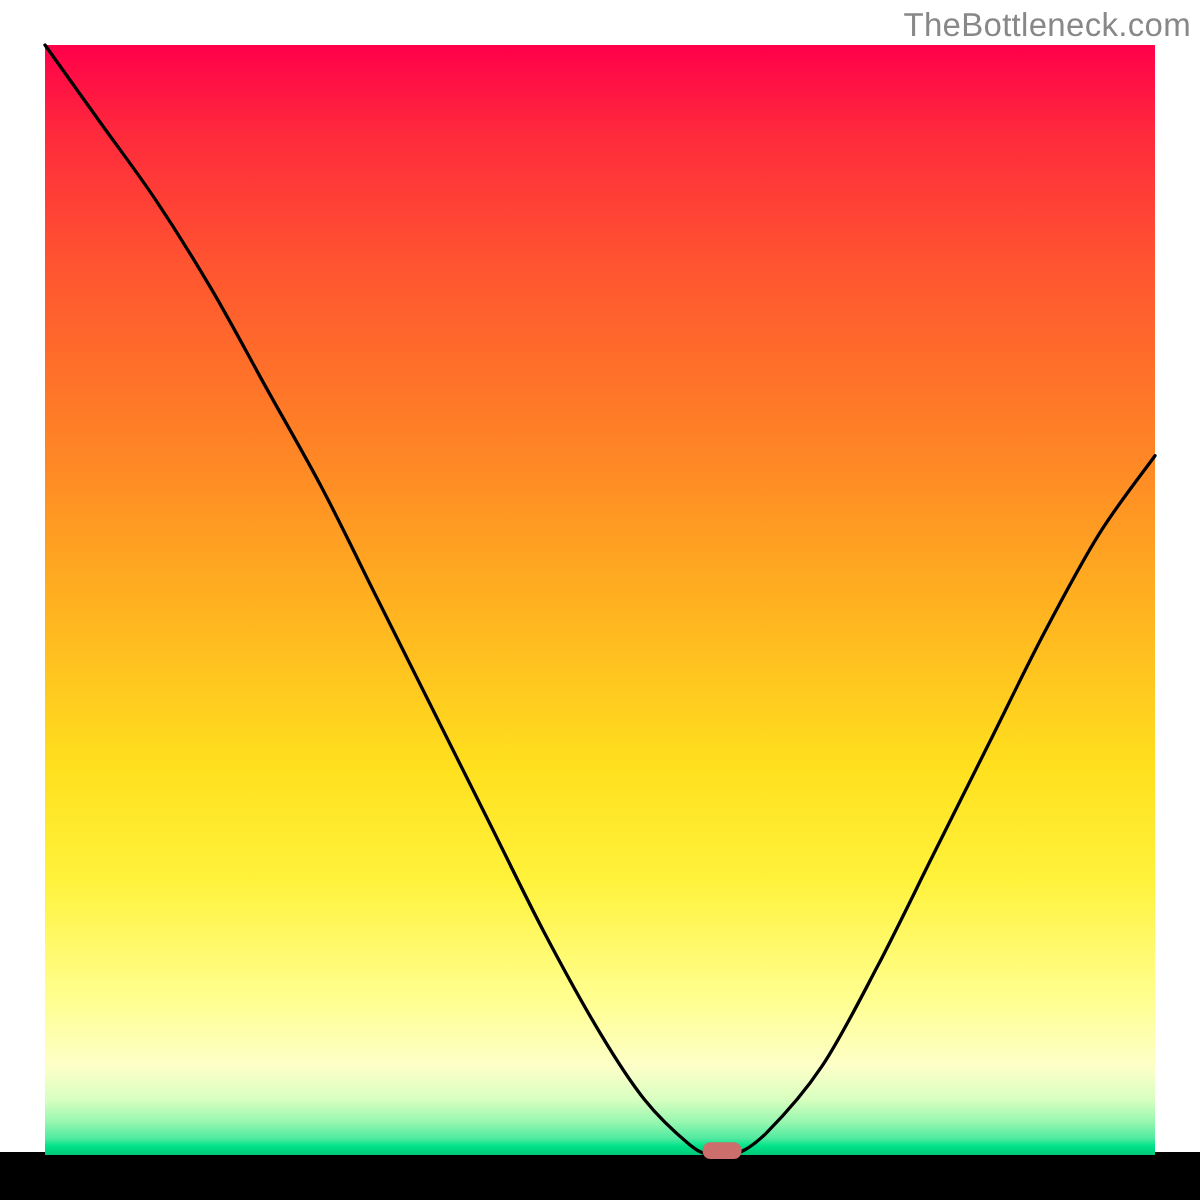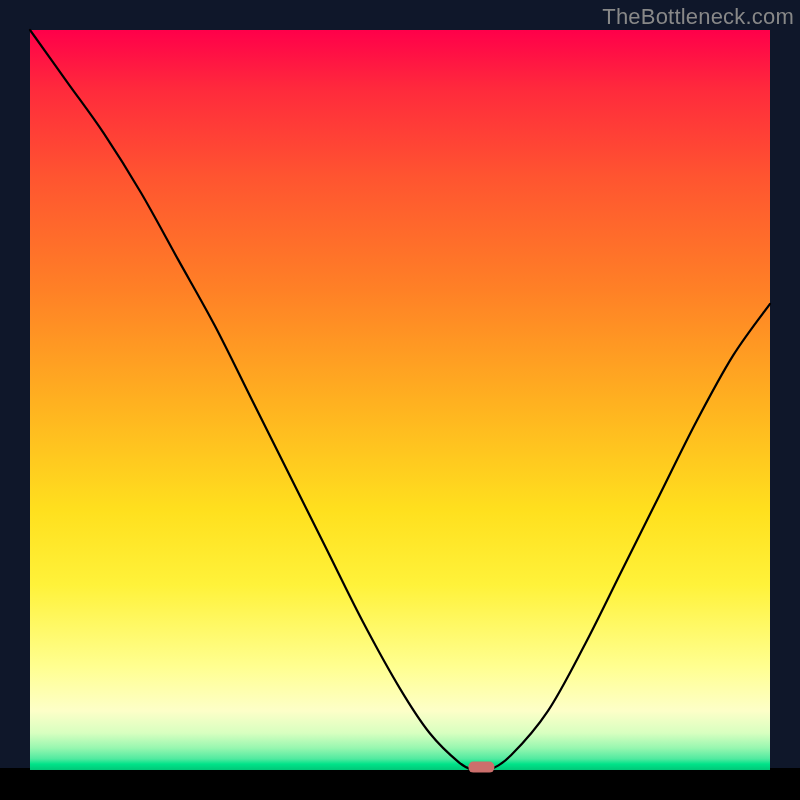--- a/index.html
+++ b/index.html
@@ -8,21 +8,21 @@
     width: 800px;
     height: 800px;
     background: #000;
     overflow: hidden;
     font-family: Arial, Helvetica, sans-serif;
   }
   .frame {
     position: relative;
     width: 800px;
     height: 768px;
-    background: #0f172a;
+    background: #ffffff;
   }
   .plot-area {
     position: absolute;
     left: 30px;
     top: 30px;
     width: 740px;
     height: 740px;
     
     background: linear-gradient(
       to bottom,

